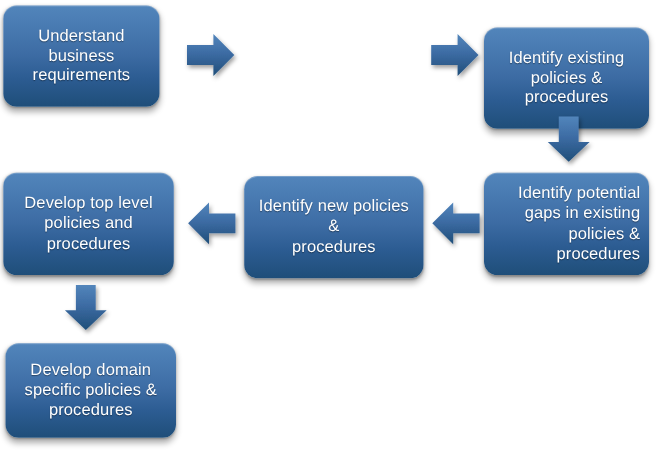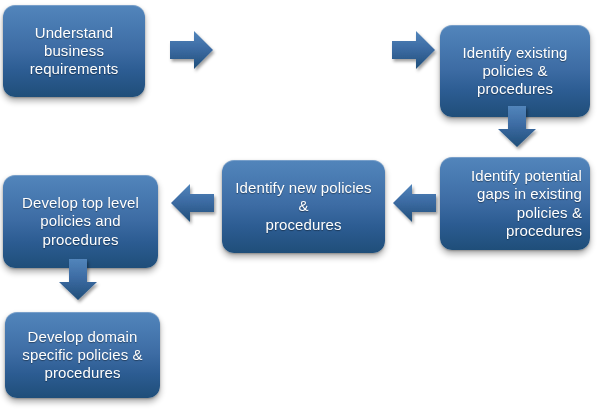--- a/index.html
+++ b/index.html
@@ -163,21 +163,21 @@
           <stop offset="100%" stop-color="#1f4e79"></stop>
         </linearGradient>
         <filter id="shLeft2" x="-40%" y="-40%" width="190%" height="190%">
           <feDropShadow dx="1.5" dy="2.5" stdDeviation="1.8" flood-color="#000000" flood-opacity="0.38"></feDropShadow>
         </filter>
       </defs>
       <path d="M 44 12 L 20 12 L 20 2 L 1 21 L 20 40 L 20 30 L 44 30 Z" fill="url(#gradLeft2)" filter="url(#shLeft2)"></path>
     </svg>
   </div>
 
-  <div class="node" style="left:3px; top:157px; width:155px; height:93px;margin-top:18px;">
+  <div class="node" style="left:3px; top:157px; width:155px; height:93px;">
     <span class="node-label">Develop top level
 policies and
 procedures</span>
   </div>
 
   <div class="arrow" style="left:57px; top:259px; width:42px; height:42px;">
     <svg viewBox="0 0 42 42" preserveAspectRatio="none">
       <defs>
         <linearGradient id="gradDown2" x1="0" y1="0" x2="0" y2="1">
           <stop offset="0%" stop-color="#5285bb"></stop>

